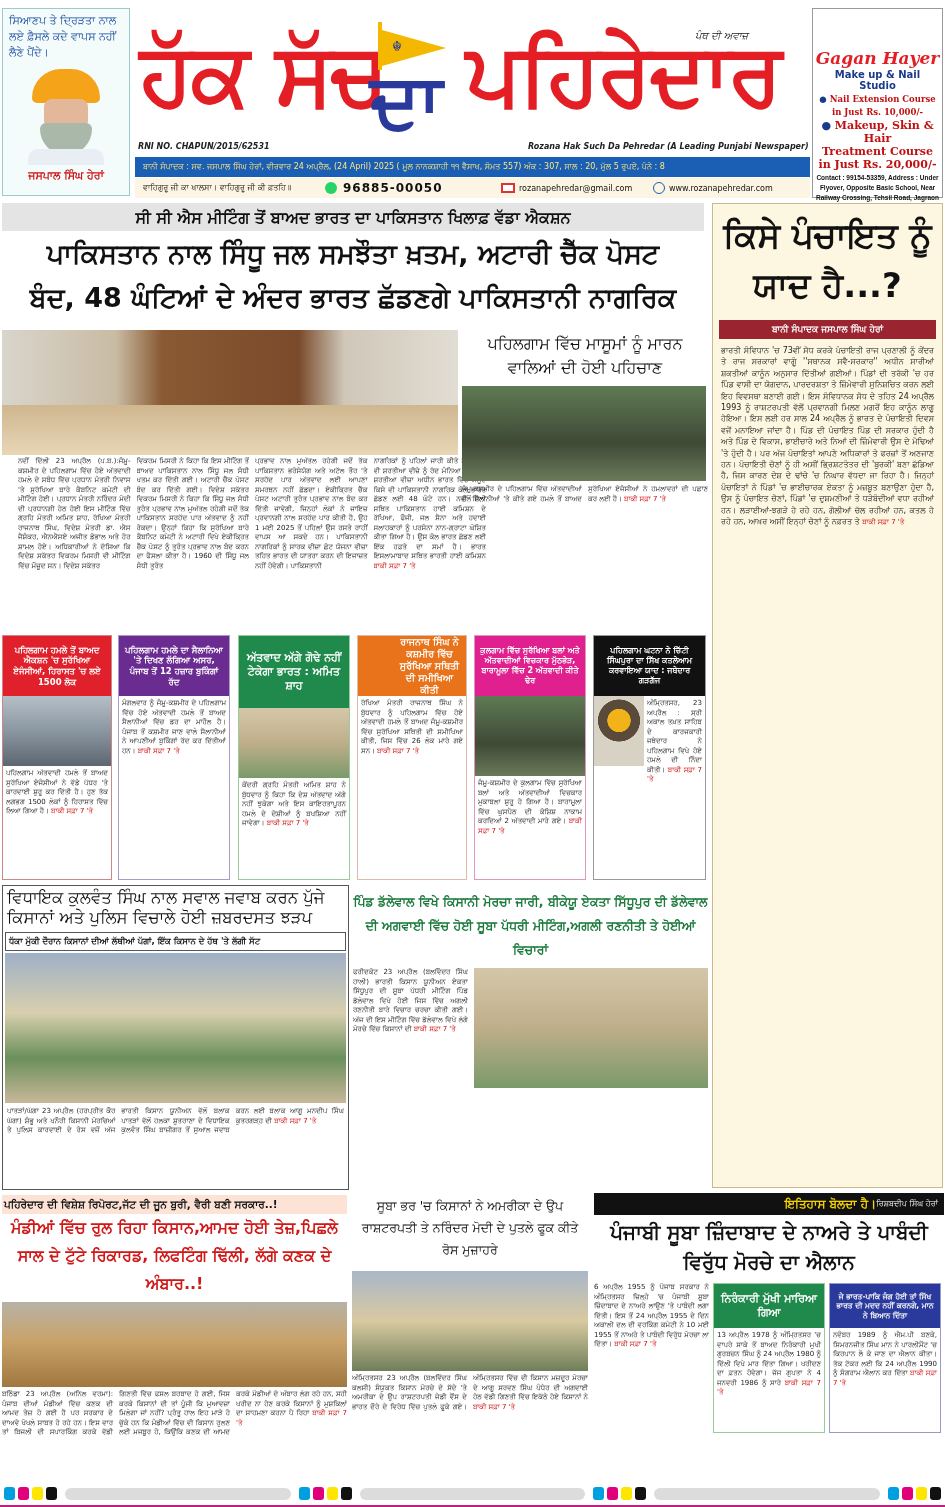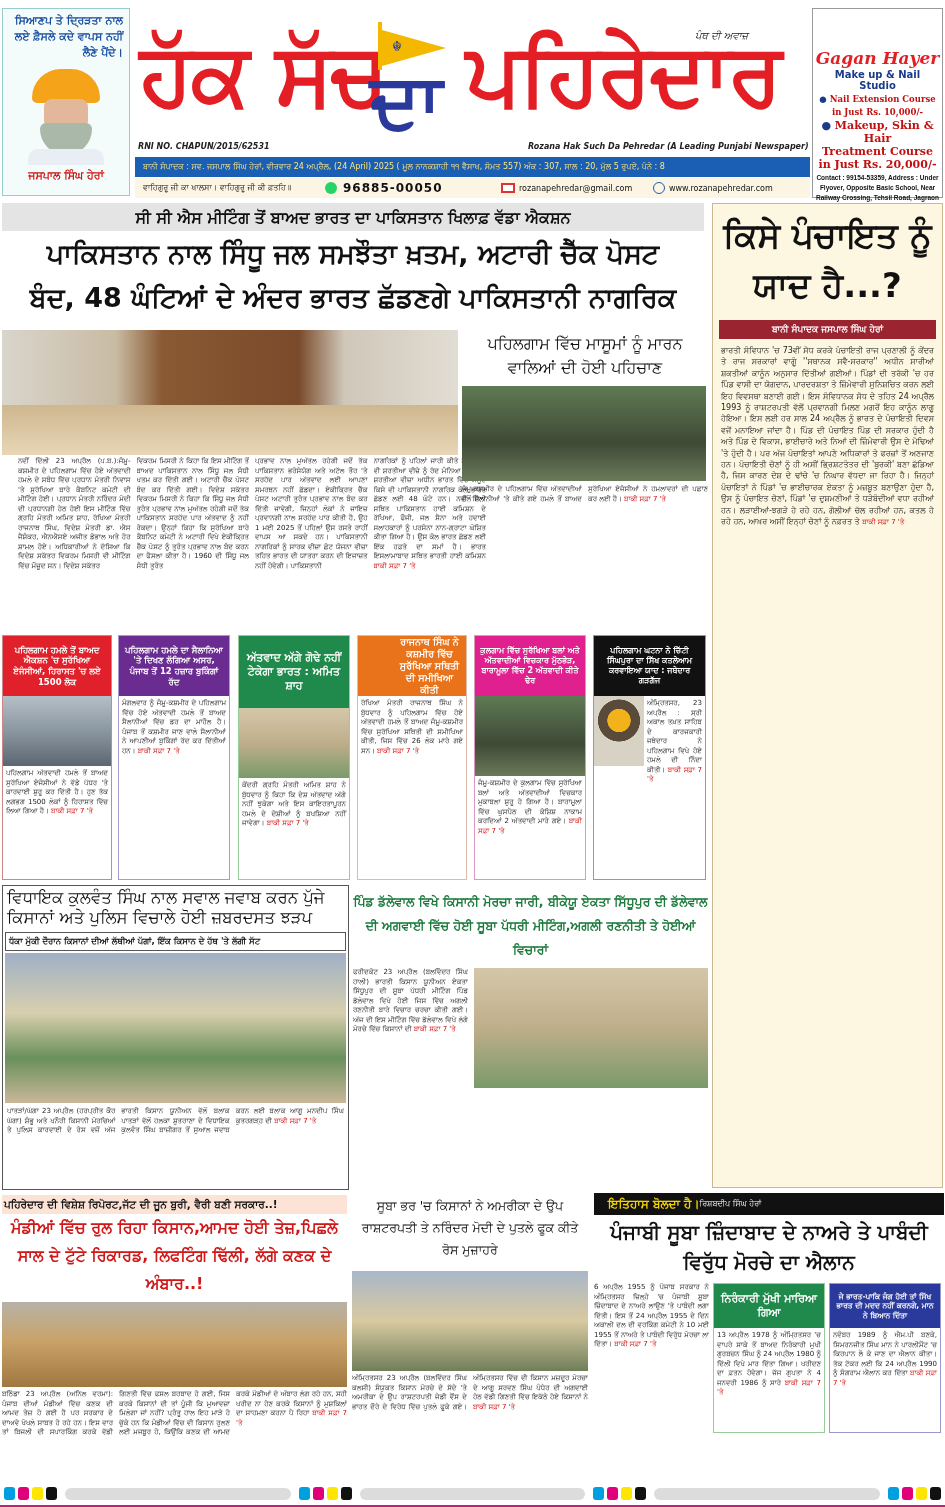--- a/index.html
+++ b/index.html
@@ -21,21 +21,21 @@
   .regmark { display: flex; gap: 3px; align-items: center; }
   .regmark span { width: 11px; height: 13px; border-radius: 3px; display: inline-block; }
   .regbar { height: 12px; border-radius: 6px; background: #dcdcdc; }
 </style>
 </head>
 <body>
 
 <div class="abs" style="left:0;top:0;width:945px;height:198px;">
 
   <div class="abs" style="left:2px;top:8px;width:128px;height:188px;border:1px solid #9cc;background:#f4fbfb;">
-    <div style="color:#1a4fa0;font-size:11px;font-weight:bold;text-align:right;padding:4px 6px;line-height:16px;">ਸਿਆਣਪ ਤੇ ਦ੍ਰਿੜਤਾ ਨਾਲ ਲਏ ਫ਼ੈਸਲੇ ਕਦੇ ਵਾਪਸ ਨਹੀਂ ਲੈਣੇ ਪੈਂਦੇ।</div>
+    <div style="color:#1a4fa0;font-size:11px;font-weight:normal;text-align:left;padding:4px 6px;line-height:16px;">ਸਿਆਣਪ ਤੇ ਦ੍ਰਿੜਤਾ ਨਾਲ ਲਏ ਫ਼ੈਸਲੇ ਕਦੇ ਵਾਪਸ ਨਹੀਂ ਲੈਣੇ ਪੈਂਦੇ।</div>
     <div style="margin:4px auto 0;width:76px;height:96px;position:relative;">
       <div style="position:absolute;left:4px;top:0;width:68px;height:34px;background:#f5a318;border-radius:34px 34px 6px 6px;"></div>
       <div style="position:absolute;left:16px;top:30px;width:44px;height:30px;background:#e2b79a;border-radius:8px;"></div>
       <div style="position:absolute;left:12px;top:54px;width:52px;height:32px;background:#a9b8a8;border-radius:6px 6px 26px 26px;"></div>
       <div style="position:absolute;left:0;top:80px;width:76px;height:16px;background:#e8eef4;border-radius:10px 10px 0 0;"></div>
     </div>
     <div style="color:#d01818;font-size:11px;font-weight:bold;text-align:center;margin-top:4px;">ਜਸਪਾਲ ਸਿੰਘ ਹੇਰਾਂ</div>
   </div>
 
   <div class="abs" style="left:140px;top:20px;width:560px;height:120px;">
@@ -167,21 +167,21 @@
   <div class="text-col" style="height:68px;margin-top:3px;column-count:3;column-gap:6px;"><span>ਬਠਿੰਡਾ 23 ਅਪ੍ਰੈਲ (ਅਨਿਲ ਵਰਮਾ): ਪੰਜਾਬ ਦੀਆਂ ਮੰਡੀਆਂ ਵਿੱਚ ਕਣਕ ਦੀ ਆਮਦ ਤੇਜ਼ ਹੋ ਗਈ ਹੈ ਪਰ ਸਰਕਾਰ ਦੇ ਦਾਅਵੇ ਖੋਖਲੇ ਸਾਬਤ ਹੋ ਰਹੇ ਹਨ। ਇਸ ਵਾਰ ਤਾਂ ਬਿਜਲੀ ਦੀ ਸਪਾਰਕਿੰਗ ਕਰਕੇ ਵੱਡੀ ਗਿਣਤੀ ਵਿੱਚ ਫਸਲ ਬਰਬਾਦ ਹੋ ਗਈ, ਜਿਸ ਕਰਕੇ ਕਿਸਾਨਾਂ ਦੀ ਤਾਂ ਪੂੰਜੀ ਕਿ ਮੁਆਵਜ਼ਾ ਮਿਲੇਗਾ ਜਾਂ ਨਹੀਂ? ਪ੍ਰੰਤੂ ਹਾਲ ਇਹ ਮਾੜੇ ਹੋ ਚੁੱਕੇ ਹਨ ਕਿ ਮੰਡੀਆਂ ਵਿੱਚ ਵੀ ਕਿਸਾਨ ਰੁਲਣ ਲਈ ਮਜਬੂਰ ਹੋ, ਕਿਉਂਕਿ ਕਣਕ ਦੀ ਆਮਦ ਕਰਕੇ ਮੰਡੀਆਂ ਦੇ ਅੰਬਾਰ ਲੱਗ ਰਹੇ ਹਨ, ਸਹੀ ਖਰੀਦ ਨਾ ਹੋਣ ਕਰਕੇ ਕਿਸਾਨਾਂ ਨੂੰ ਮੁਸ਼ਕਿਲਾਂ ਦਾ ਸਾਹਮਣਾ ਕਰਨਾ ਪੈ ਰਿਹਾ</span> <span class="more">ਬਾਕੀ ਸਫ਼ਾ 7 'ਤੇ</span></div>
 </div>
 
 <div class="abs" style="left:352px;top:1195px;width:236px;height:250px;">
   <div style="font-size:12.5px;line-height:22px;text-align:center;color:#111;">ਸੂਬਾ ਭਰ 'ਚ ਕਿਸਾਨਾਂ ਨੇ ਅਮਰੀਕਾ ਦੇ ਉਪ ਰਾਸ਼ਟਰਪਤੀ ਤੇ ਨਰਿੰਦਰ ਮੋਦੀ ਦੇ ਪੁਤਲੇ ਫੂਕ ਕੀਤੇ ਰੋਸ ਮੁਜ਼ਾਹਰੇ</div>
   <div class="photo protest" style="height:100px;margin-top:10px;"></div>
   <div class="text-col" style="height:88px;margin-top:3px;column-count:2;column-gap:6px;"><span>ਅੰਮ੍ਰਿਤਸਰ 23 ਅਪ੍ਰੈਲ (ਬਲਵਿੰਦਰ ਸਿੰਘ ਕਲਸੀ) ਸੰਯੁਕਤ ਕਿਸਾਨ ਮੋਰਚੇ ਦੇ ਸੱਦੇ 'ਤੇ ਅਮਰੀਕਾ ਦੇ ਉਪ ਰਾਸ਼ਟਰਪਤੀ ਜੇਡੀ ਵੈਂਸ ਦੇ ਭਾਰਤ ਦੌਰੇ ਦੇ ਵਿਰੋਧ ਵਿੱਚ ਪੁਤਲੇ ਫੂਕੇ ਗਏ। ਅੰਮ੍ਰਿਤਸਰ ਵਿੱਚ ਵੀ ਕਿਸਾਨ ਮਜ਼ਦੂਰ ਮੋਰਚਾ ਦੇ ਆਗੂ ਸਰਵਣ ਸਿੰਘ ਪੰਧੇਰ ਦੀ ਅਗਵਾਈ ਹੇਠ ਵੱਡੀ ਗਿਣਤੀ ਵਿੱਚ ਇਕੱਠੇ ਹੋਏ ਕਿਸਾਨਾਂ ਨੇ</span> <span class="more">ਬਾਕੀ ਸਫ਼ਾ 7 'ਤੇ</span></div>
 </div>
 
 <div class="abs" style="left:594px;top:1193px;width:350px;height:252px;">
-  <div style="background:#111;height:22px;display:flex;align-items:center;justify-content:flex-start;padding:0 14px;">
+  <div style="background:#111;height:22px;display:flex;align-items:center;justify-content:flex-end;padding:0 6px;">
     <span style="color:#f5d300;font-size:12px;font-weight:bold;">ਇਤਿਹਾਸ ਬੋਲਦਾ ਹੈ।</span>
     <span style="color:#fff;font-size:8px;">ਰਿਸ਼ਬਦੀਪ ਸਿੰਘ ਹੇਰਾਂ</span>
   </div>
   <div style="font-size:20px;font-weight:bold;line-height:30px;text-align:center;margin-top:2px;">ਪੰਜਾਬੀ ਸੂਬਾ ਜ਼ਿੰਦਾਬਾਦ ਦੇ ਨਾਅਰੇ ਤੇ ਪਾਬੰਦੀ ਵਿਰੁੱਧ ਮੋਰਚੇ ਦਾ ਐਲਾਨ</div>
   <div style="display:flex;gap:4px;margin-top:6px;">
     <div class="text-col" style="width:115px;height:150px;"><span>6 ਅਪ੍ਰੈਲ 1955 ਨੂੰ ਪੰਜਾਬ ਸਰਕਾਰ ਨੇ ਅੰਮ੍ਰਿਤਸਰ ਜ਼ਿਲ੍ਹੇ 'ਚ ਪੰਜਾਬੀ ਸੂਬਾ ਜ਼ਿੰਦਾਬਾਦ ਦੇ ਨਾਅਰੇ ਲਾਉਣ 'ਤੇ ਪਾਬੰਦੀ ਲਗਾ ਦਿੱਤੀ। ਇਸ ਤੋਂ 24 ਅਪ੍ਰੈਲ 1955 ਦੇ ਦਿਨ ਅਕਾਲੀ ਦਲ ਦੀ ਵਰਕਿੰਗ ਕਮੇਟੀ ਨੇ 10 ਮਈ 1955 ਤੋਂ ਨਾਅਰੇ ਤੇ ਪਾਬੰਦੀ ਵਿਰੁੱਧ ਮੋਰਚਾ ਲਾ ਦਿੱਤਾ।</span> <span class="more">ਬਾਕੀ ਸਫ਼ਾ 7 'ਤੇ</span></div>
     <div style="width:112px;border:1px solid #9c9;">
       <div class="boxhead" style="background:#1f8a4c;font-size:11px;height:44px;">ਨਿਰੰਕਾਰੀ ਮੁੱਖੀ ਮਾਰਿਆ ਗਿਆ</div>
       <div class="text-col" style="padding:3px;height:100px;"><span>13 ਅਪ੍ਰੈਲ 1978 ਨੂੰ ਅੰਮ੍ਰਿਤਸਰ 'ਚ ਵਾਪਰੇ ਸਾਕੇ ਤੋਂ ਬਾਅਦ ਨਿਰੰਕਾਰੀ ਮੁਖੀ ਗੁਰਬਚਨ ਸਿੰਘ ਨੂੰ 24 ਅਪ੍ਰੈਲ 1980 ਨੂੰ ਦਿੱਲੀ ਵਿਖੇ ਮਾਰ ਦਿੱਤਾ ਗਿਆ। ਖਰੀਦਣ ਦਾ ਫ਼ਤਨ ਹੋਵੇਗਾ। ਜੱਜ ਗੁਪਤਾ ਨੇ 4 ਜਨਵਰੀ 1986 ਨੂੰ ਸਾਰੇ</span> <span class="more">ਬਾਕੀ ਸਫ਼ਾ 7 'ਤੇ</span></div>
     </div>

